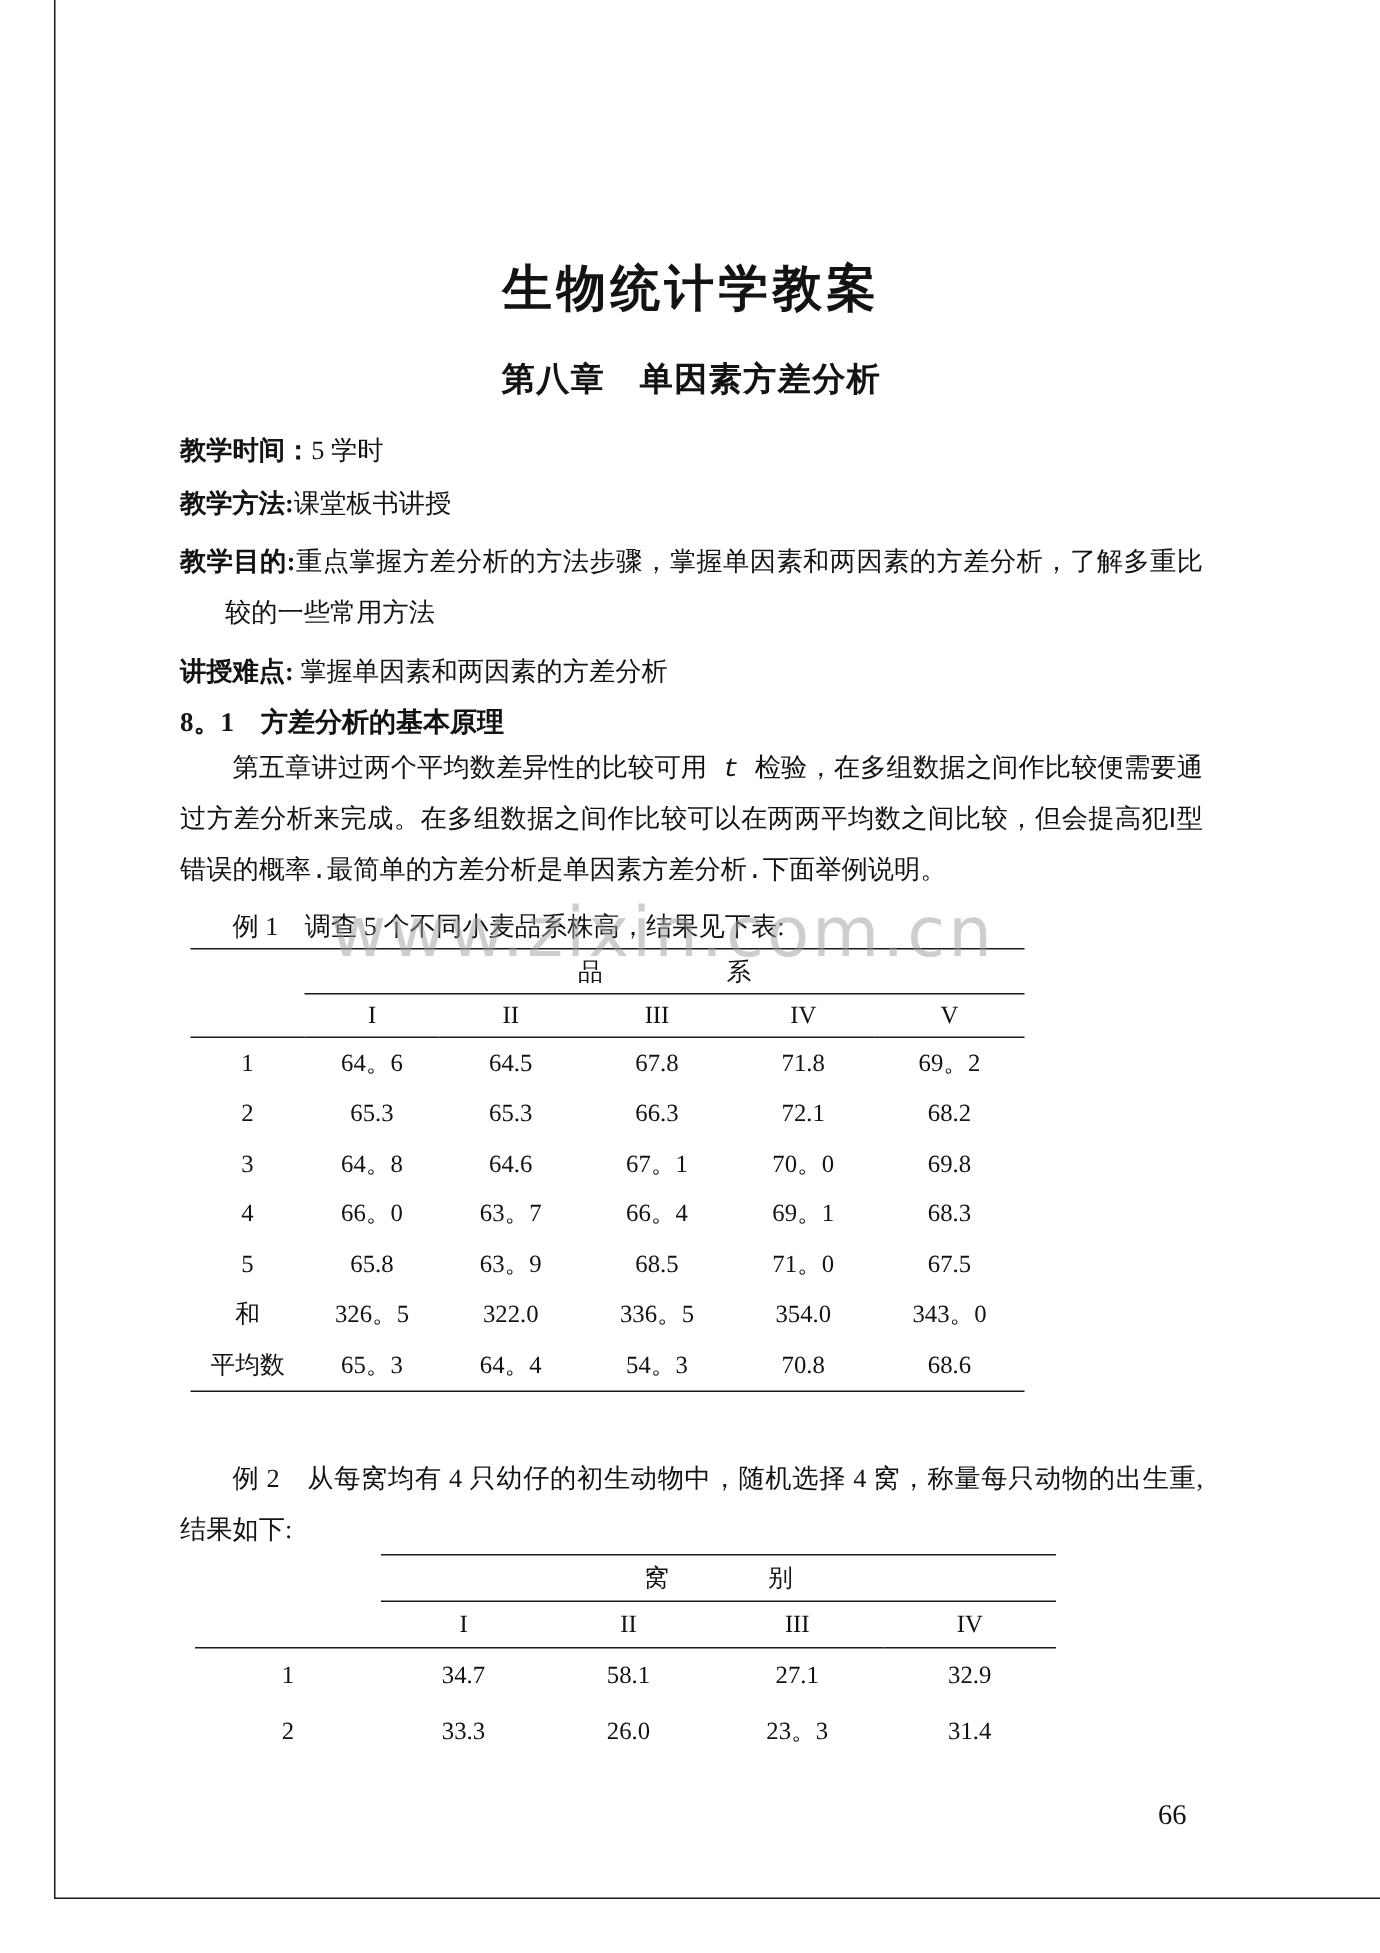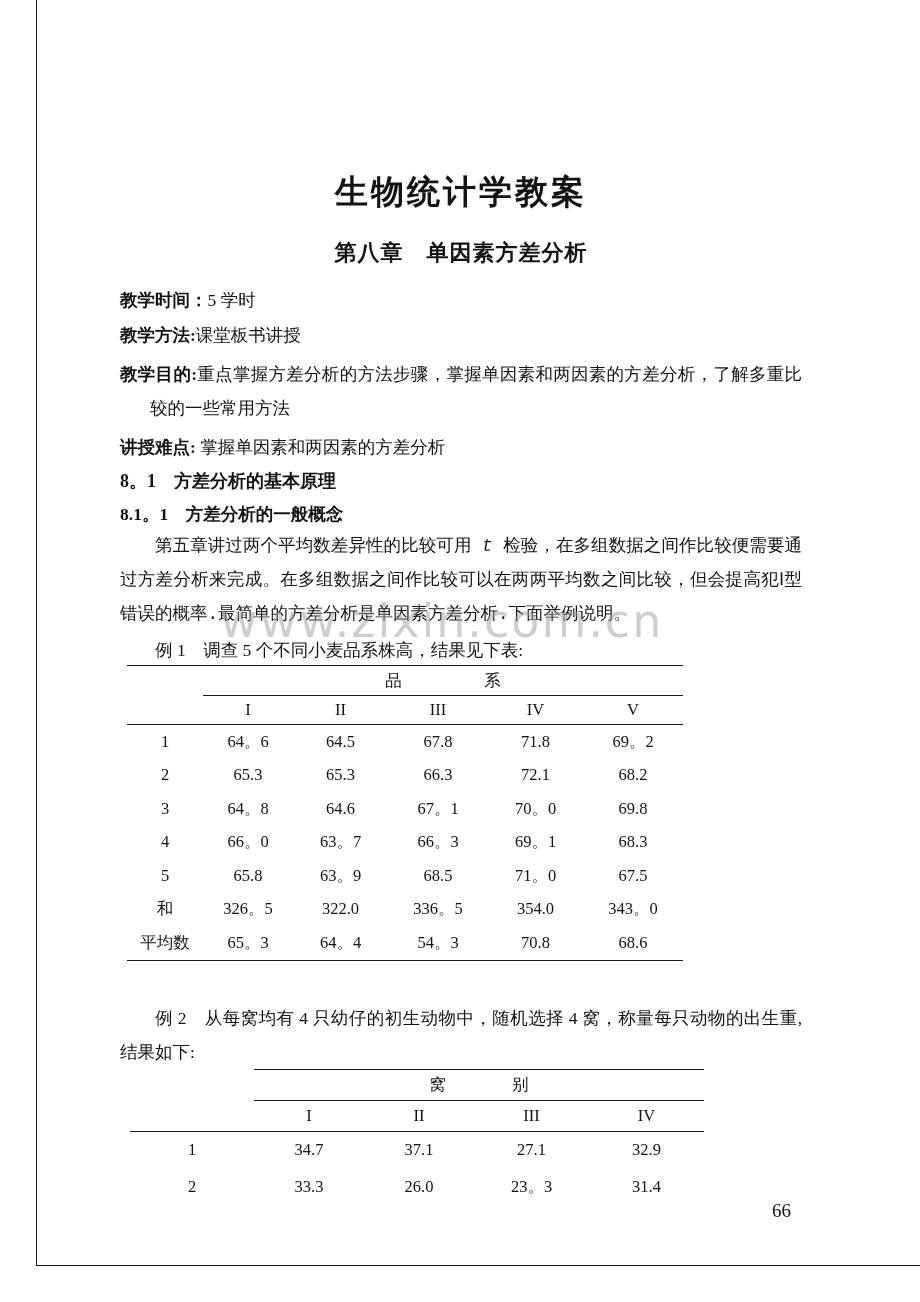--- a/index.html
+++ b/index.html
@@ -79,21 +79,20 @@
 
     <h1 class="title">生物统计学教案</h1>
     <h2 class="chapter">第八章　单因素方差分析</h2>
 
     <p class="meta first"><span class="lbl">教学时间：</span><span>5 学时</span></p>
     <p class="meta"><span class="lbl">教学方法:</span><span>课堂板书讲授</span></p>
     <p class="meta hang"><span class="lbl">教学目的:</span><span>重点掌握方差分析的方法步骤，掌握单因素和两因素的方差分析，了解多重比较的一些常用方法</span></p>
     <p class="meta"><span class="lbl">讲授难点:</span><span> 掌握单因素和两因素的方差分析</span></p>
 
     <h3 class="h-sec">8。1　方差分析的基本原理</h3>
-    <h4 class="h-sub">8.1。1　方差分析的一般概念</h4>
 
     <p class="para"><span>第五章讲过两个平均数差异性的比较可用 </span><i>t</i><span> 检验，在多组数据之间作比较便需要通过方差分析来完成。在多组数据之间作比较可以在两两平均数之间比较，但会提高犯Ⅰ型错误的概率.最简单的方差分析是单因素方差分析.下面举例说明。</span></p>
 
     <p class="example">例 1　调查 5 个不同小麦品系株高，结果见下表:</p>
 
     <div class="tbl tbl1">
       <div class="c ge"></div>
       <div class="c grp">品　　　　　系</div>
 
       <div class="c hd"></div>
@@ -120,21 +119,21 @@
       <div class="c d">3</div>
       <div class="c d">64。8</div>
       <div class="c d">64.6</div>
       <div class="c d">67。1</div>
       <div class="c d">70。0</div>
       <div class="c d">69.8</div>
 
       <div class="c d">4</div>
       <div class="c d">66。0</div>
       <div class="c d">63。7</div>
-      <div class="c d">66。3</div>
+      <div class="c d">66。4</div>
       <div class="c d">69。1</div>
       <div class="c d">68.3</div>
 
       <div class="c d">5</div>
       <div class="c d">65.8</div>
       <div class="c d">63。9</div>
       <div class="c d">68.5</div>
       <div class="c d">71。0</div>
       <div class="c d">67.5</div>
 
@@ -160,21 +159,21 @@
       <div class="c grp">窝　　　　别</div>
 
       <div class="c hd"></div>
       <div class="c hd">I</div>
       <div class="c hd">II</div>
       <div class="c hd">III</div>
       <div class="c hd">IV</div>
 
       <div class="c d">1</div>
       <div class="c d">34.7</div>
-      <div class="c d">37.1</div>
+      <div class="c d">58.1</div>
       <div class="c d">27.1</div>
       <div class="c d">32.9</div>
 
       <div class="c d">2</div>
       <div class="c d">33.3</div>
       <div class="c d">26.0</div>
       <div class="c d">23。3</div>
       <div class="c d">31.4</div>
     </div>
 

